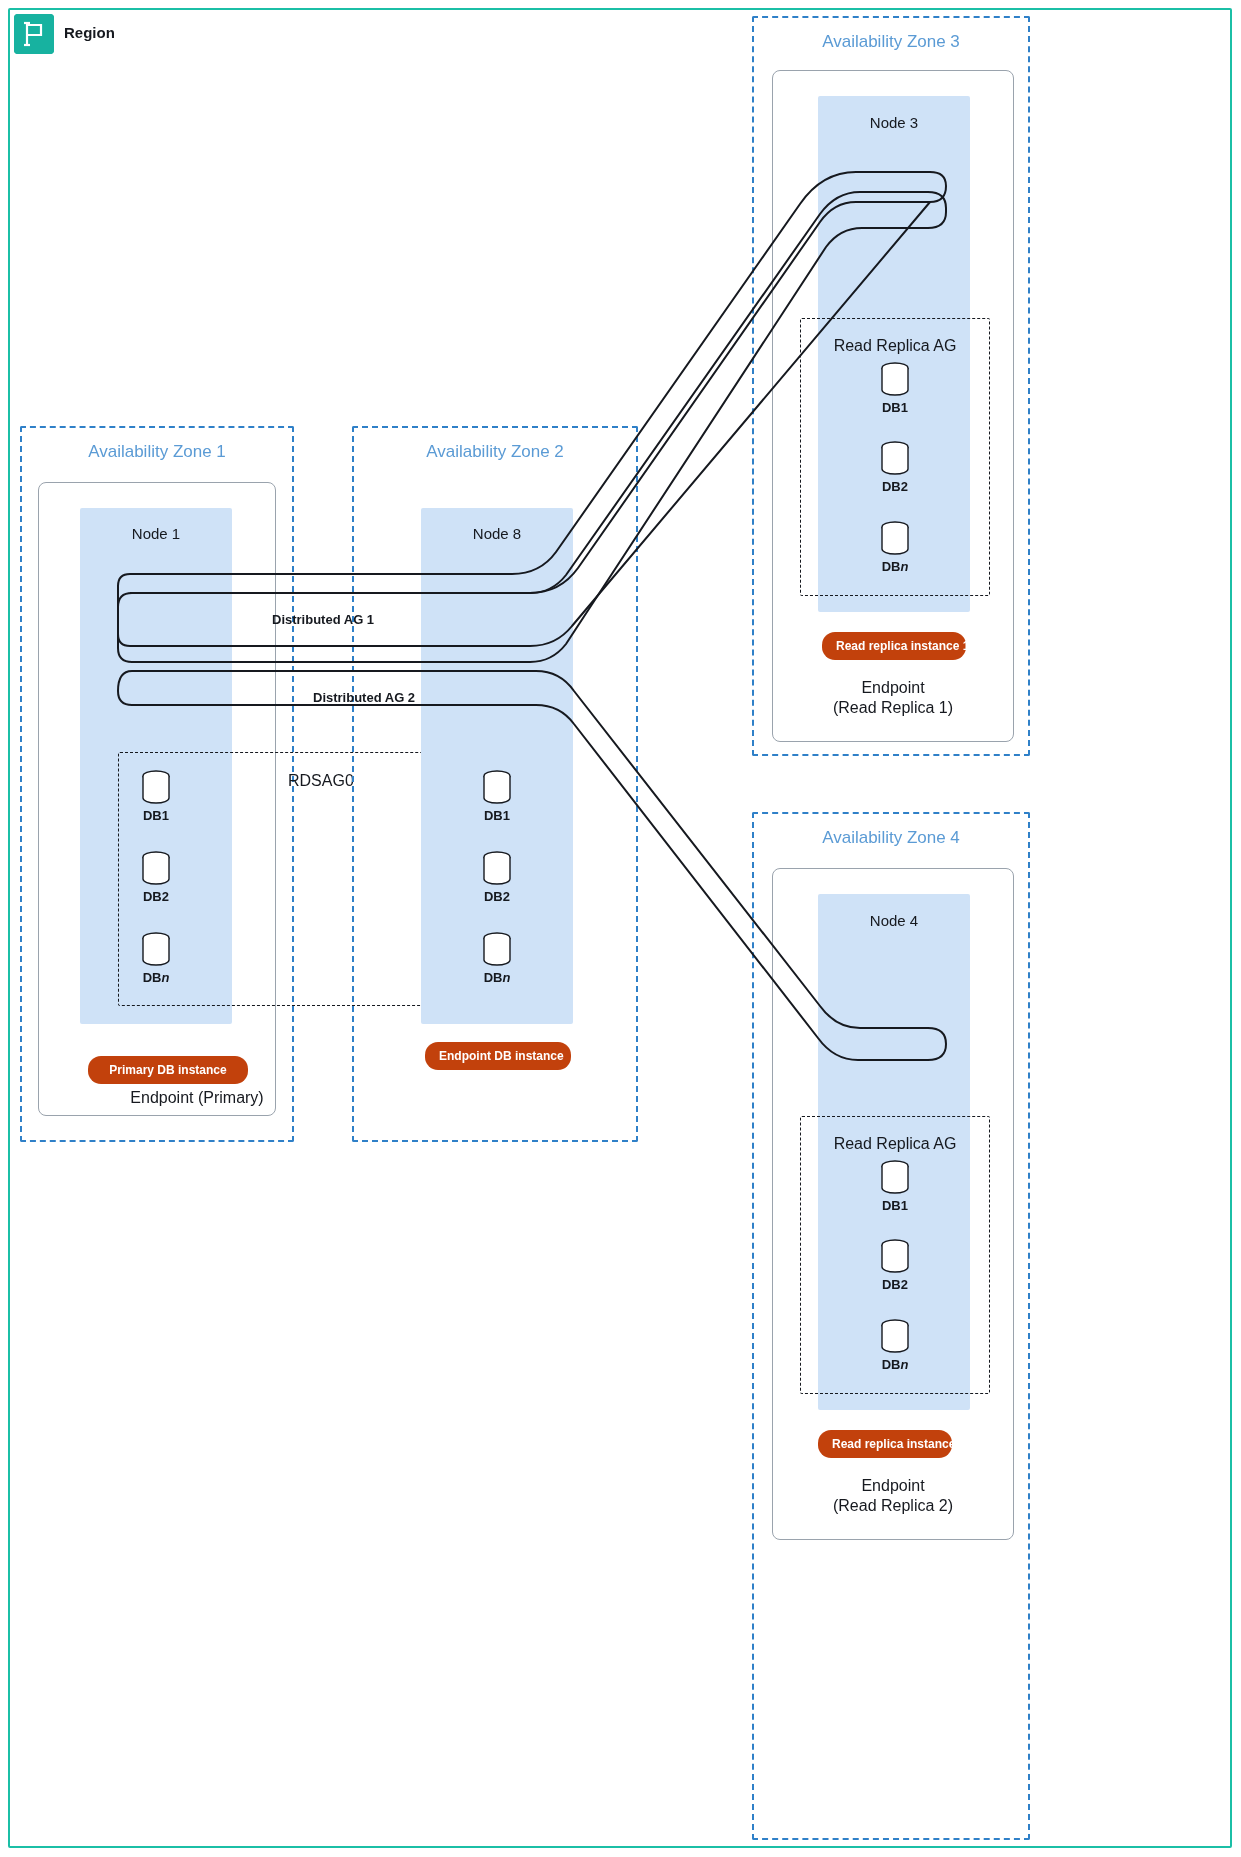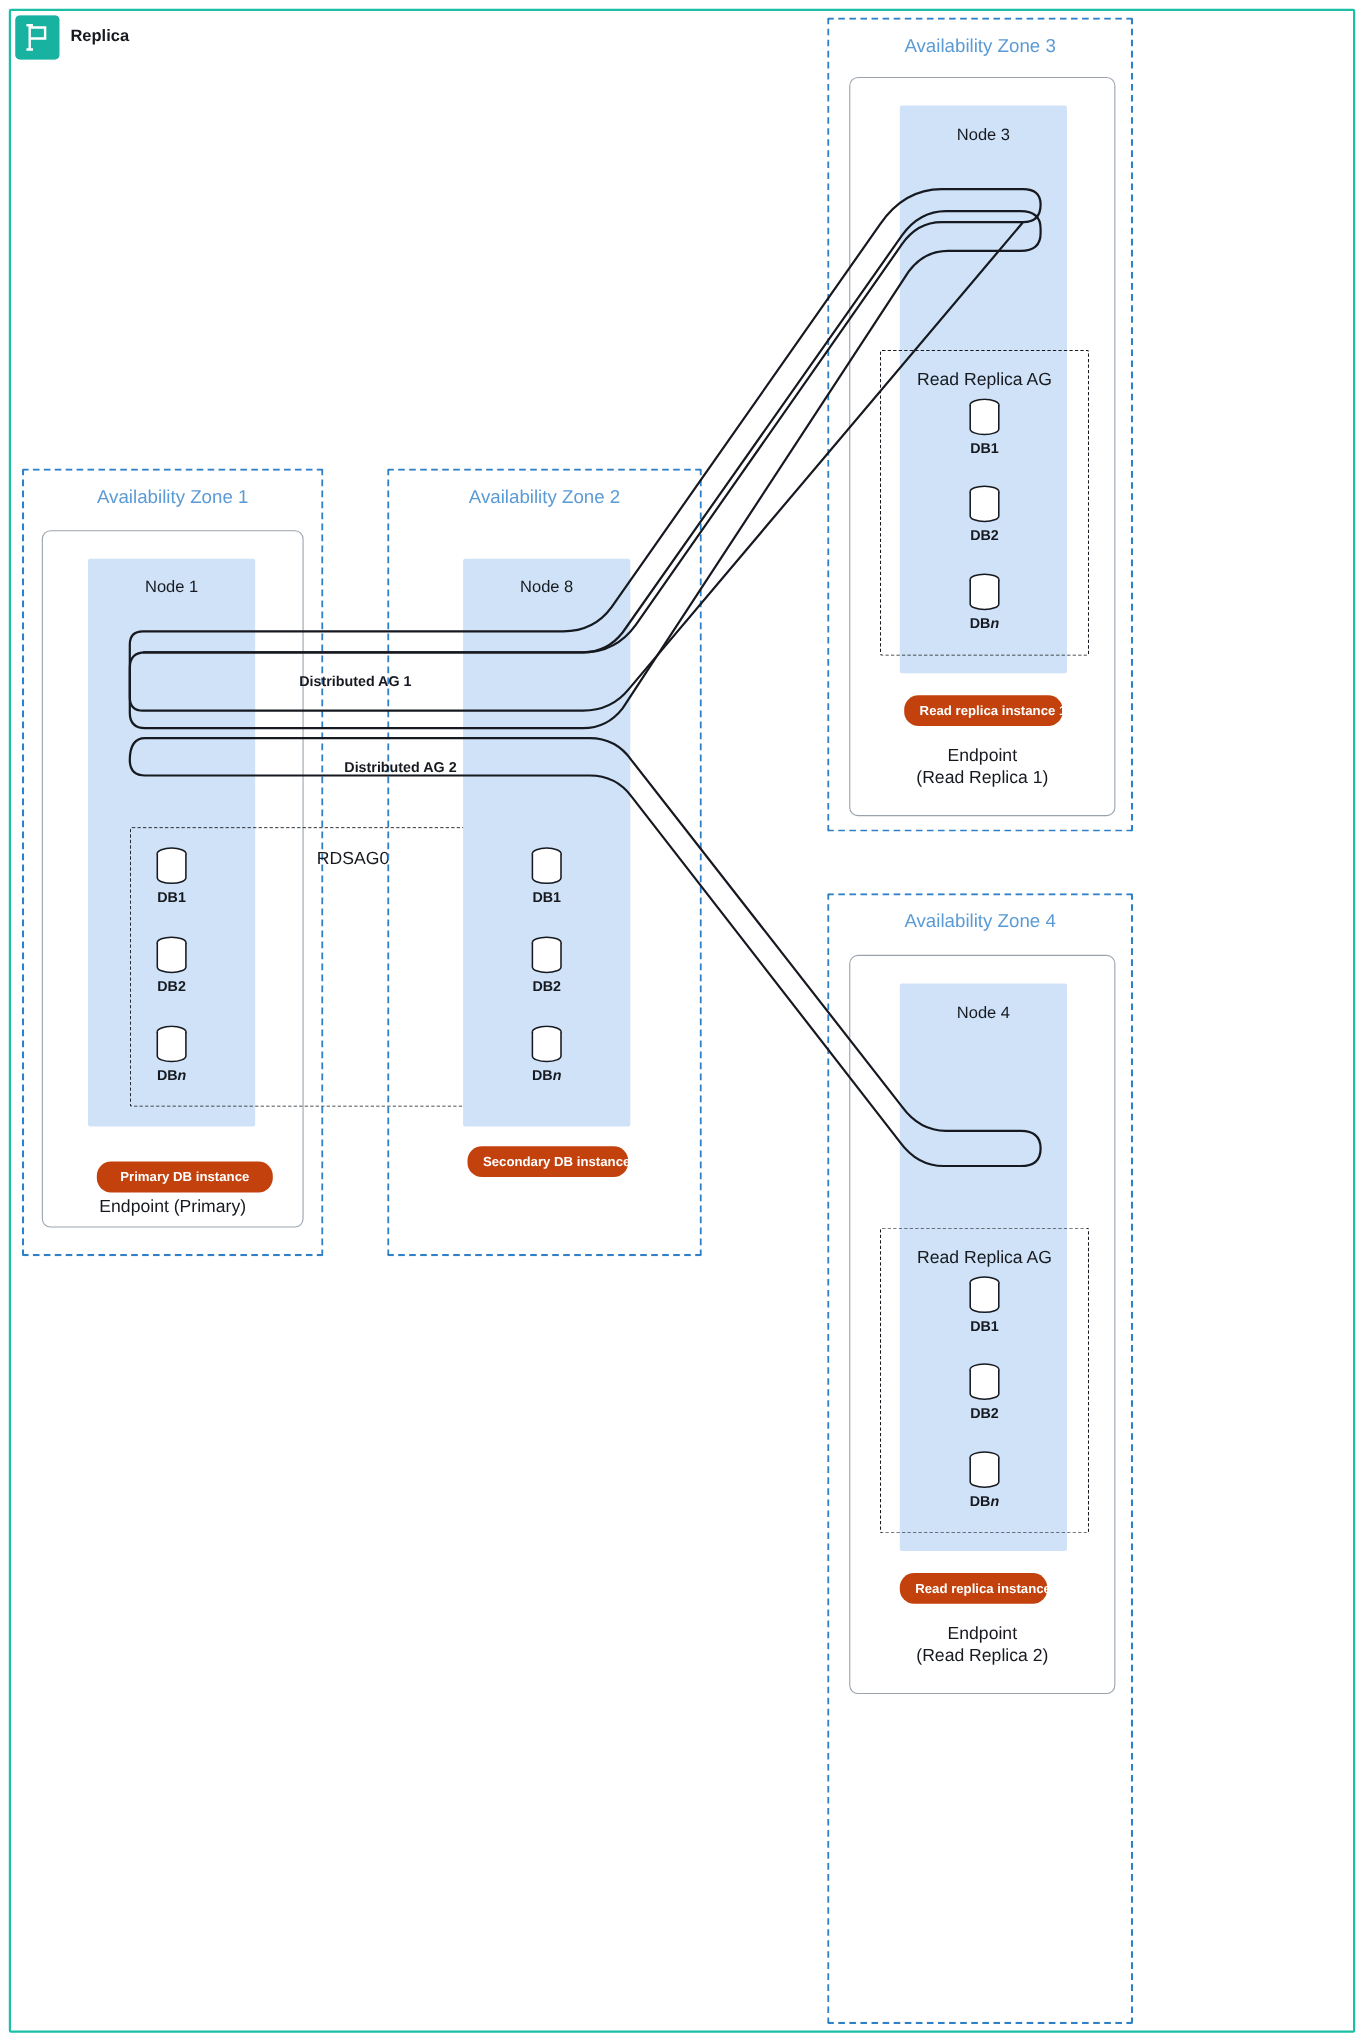--- a/index.html
+++ b/index.html
@@ -177,21 +177,21 @@
   <div class="region-box"></div>
   <div class="region-icon">
     <svg width="40" height="40" viewBox="0 0 40 40">
       <rect x="0" y="0" width="40" height="40" rx="4" fill="#17b2a0"></rect>
       <path d="M13 9 L13 31" stroke="#ffffff" stroke-width="2.2" fill="none"></path>
       <path d="M13 11 L27 11 L27 21 L13 21" stroke="#ffffff" stroke-width="2.2" fill="none"></path>
       <path d="M10 9 L16 9" stroke="#ffffff" stroke-width="2.2" fill="none"></path>
       <path d="M10 31 L16 31" stroke="#ffffff" stroke-width="2.2" fill="none"></path>
     </svg>
   </div>
-  <div class="region-label">Replica</div>
+  <div class="region-label">Region</div>
 
   <div class="az" style="left:752px; top:16px; width:278px; height:740px;">
     <div class="az-title">Availability Zone 3</div>
   </div>
   <div class="node-outer" style="left:772px; top:70px; width:242px; height:672px;"></div>
   <div class="node-col" style="left:818px; top:96px; width:152px; height:516px;"></div>
   <div class="node-title" style="left:818px; top:114px; width:152px;">Node 3</div>
 
   <div class="ag" style="left:800px; top:318px; width:190px; height:278px;">
     <div class="ag-title" style="top:18px;">Read Replica AG</div>
@@ -285,21 +285,21 @@
     <div class="db-label">DB2</div>
   </div>
   <div class="db-item" style="left:111px; top:932px;">
     <svg class="cyl" width="30" height="36" viewBox="0 0 30 36">
         <ellipse cx="15" cy="6" rx="13" ry="5" fill="#fff" stroke="#16191f" stroke-width="1.4"></ellipse>
         <path d="M2 6 L2 28 A13 5 0 0 0 28 28 L28 6" fill="#fff" stroke="#16191f" stroke-width="1.4"></path>
       </svg>
     <div class="db-label">DB<i>n</i></div>
   </div>
   <div class="pill" style="left:88px; top:1056px; width:160px;">Primary DB instance</div>
-  <div class="endpoint" style="left:38px; top:1088px; width:238px;">Endpoint (Primary)</div>
+  <div class="endpoint" style="left:38px; top:1088px; width:238px;padding-left:40px;">Endpoint (Primary)</div>
 
   <div class="az" style="left:352px; top:426px; width:286px; height:716px;">
     <div class="az-title">Availability Zone 2</div>
   </div>
   <div class="node-col" style="left:421px; top:508px; width:152px; height:516px;"></div>
   <div class="node-title" style="left:421px; top:525px; width:152px;">Node 8</div>
 
   <div class="db-item" style="left:452px; top:770px;">
     <svg class="cyl" width="30" height="36" viewBox="0 0 30 36">
         <ellipse cx="15" cy="6" rx="13" ry="5" fill="#fff" stroke="#16191f" stroke-width="1.4"></ellipse>
@@ -314,21 +314,21 @@
       </svg>
     <div class="db-label">DB2</div>
   </div>
   <div class="db-item" style="left:452px; top:932px;">
     <svg class="cyl" width="30" height="36" viewBox="0 0 30 36">
         <ellipse cx="15" cy="6" rx="13" ry="5" fill="#fff" stroke="#16191f" stroke-width="1.4"></ellipse>
         <path d="M2 6 L2 28 A13 5 0 0 0 28 28 L28 6" fill="#fff" stroke="#16191f" stroke-width="1.4"></path>
       </svg>
     <div class="db-label">DB<i>n</i></div>
   </div>
-  <div class="pill" style="left:425px; top:1042px; width:146px;">Secondary DB instance</div>
+  <div class="pill" style="left:425px; top:1042px; width:146px;">Endpoint DB instance</div>
 
   <svg class="links">
 
     <path d="M130 593 L530 593 Q560 593 578 568 L820 222 Q834 202 856 202 L930 202 Q946 202 946 186 Q946 172 930 172 L856 172 Q822 172 800 204 L556 552 Q540 574 512 574 L130 574 Q118 574 118 586 L118 634 Q118 646 130 646 L530 646 Q556 646 572 626 L930 202" fill="none" stroke="#16191f" stroke-width="2"></path>
 
     <path d="M118 590 L118 645 Q118 652 126 652 L528 652 Q548 652 562 634 L930 230 Q944 214 930 214" fill="none" stroke="none"></path>
 
     <path d="M130 671 L536 671 Q562 671 578 692 L820 1000 Q834 1018 856 1018 L930 1018 Q946 1018 946 1002 Q946 988 930 988 L856 988 Q822 988 800 1018 L556 1330" fill="none" stroke="none"></path>
     <path d="M118 668 L118 724 Q118 732 126 732 L534 732 Q556 732 570 714" fill="none" stroke="none"></path>
   </svg>

